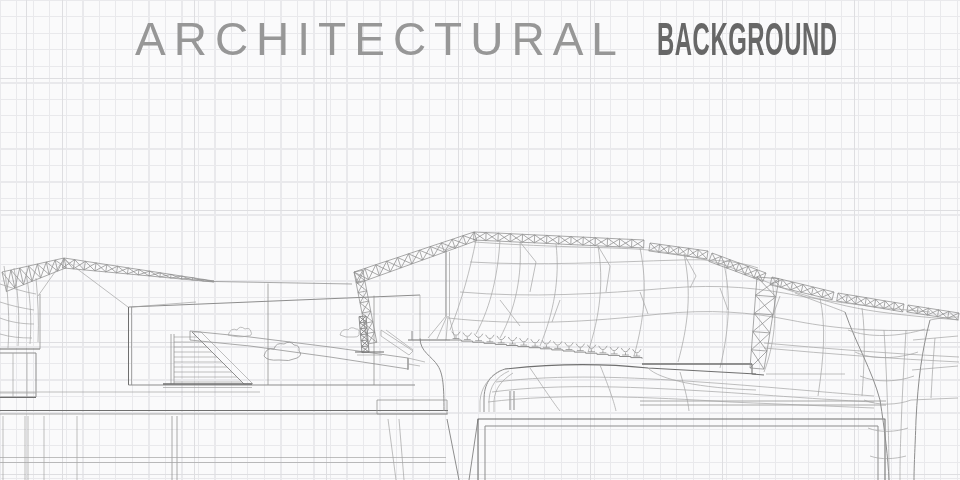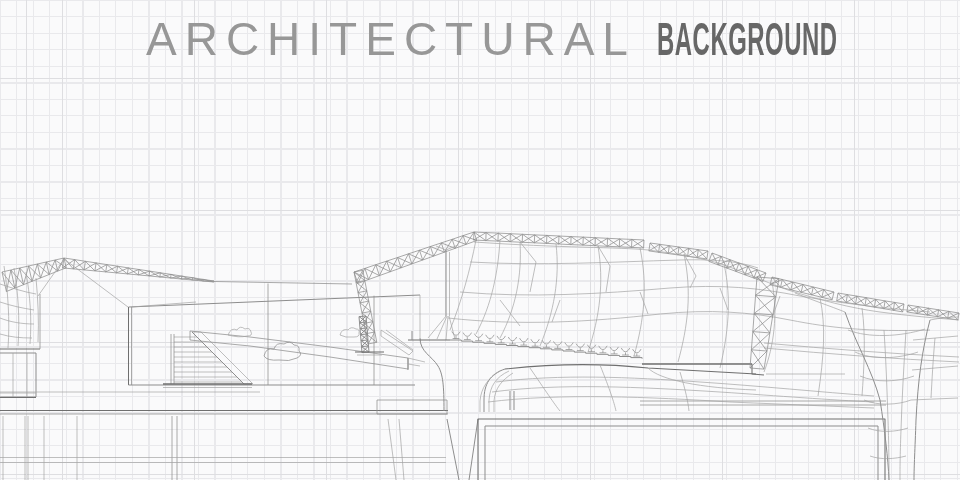--- a/index.html
+++ b/index.html
@@ -8,21 +8,21 @@
     font-family:"Liberation Sans", sans-serif;
     background-color:var(--paper,#fafafb);
     background-image:
       repeating-linear-gradient(to right, var(--grid_major,#dedee1) 0 1px, transparent 1px 132px),
       repeating-linear-gradient(to bottom, var(--grid_major,#dedee1) 0 1px, transparent 1px 132px),
       repeating-linear-gradient(to right, var(--grid_minor,#e9e9ec) 0 1px, transparent 1px 16.5px),
       repeating-linear-gradient(to bottom, var(--grid_minor,#e9e9ec) 0 1px, transparent 1px 16.5px);
     background-position:62px 78px, 62px 78px, 0 0, 0 0;
   }
   .title-word{position:absolute;top:16px;font-size:46px;line-height:1;white-space:nowrap;}
-  .title-light{left:146px;letter-spacing:8px;font-weight:400;color:var(--title_light,#979797);}
+  .title-light{left:135px;letter-spacing:8px;font-weight:400;color:var(--title_light,#979797);}
   .title-bold{left:657px;letter-spacing:1px;font-weight:700;color:var(--title_bold,#676767);
     transform:scaleX(.52);transform-origin:left top;}
   svg.dwg{position:absolute;left:0;top:0;width:960px;height:480px;}
   svg.dwg path, svg.dwg line, svg.dwg polyline, svg.dwg rect{fill:none;stroke-linejoin:round;}
   .s0{stroke:var(--line_light,#a4a4a4);stroke-width:.7;}
   .s1{stroke:var(--line,#8d8d8d);stroke-width:1;}
   .s1t{stroke:var(--line,#8d8d8d);stroke-width:.75;}
   .s2{stroke:var(--line_strong,#6f6f6f);stroke-width:1.35;}
   .s2m{stroke:var(--line_strong,#6f6f6f);stroke-width:1.05;}
   .hatchfill{fill:url(#hatch);}

